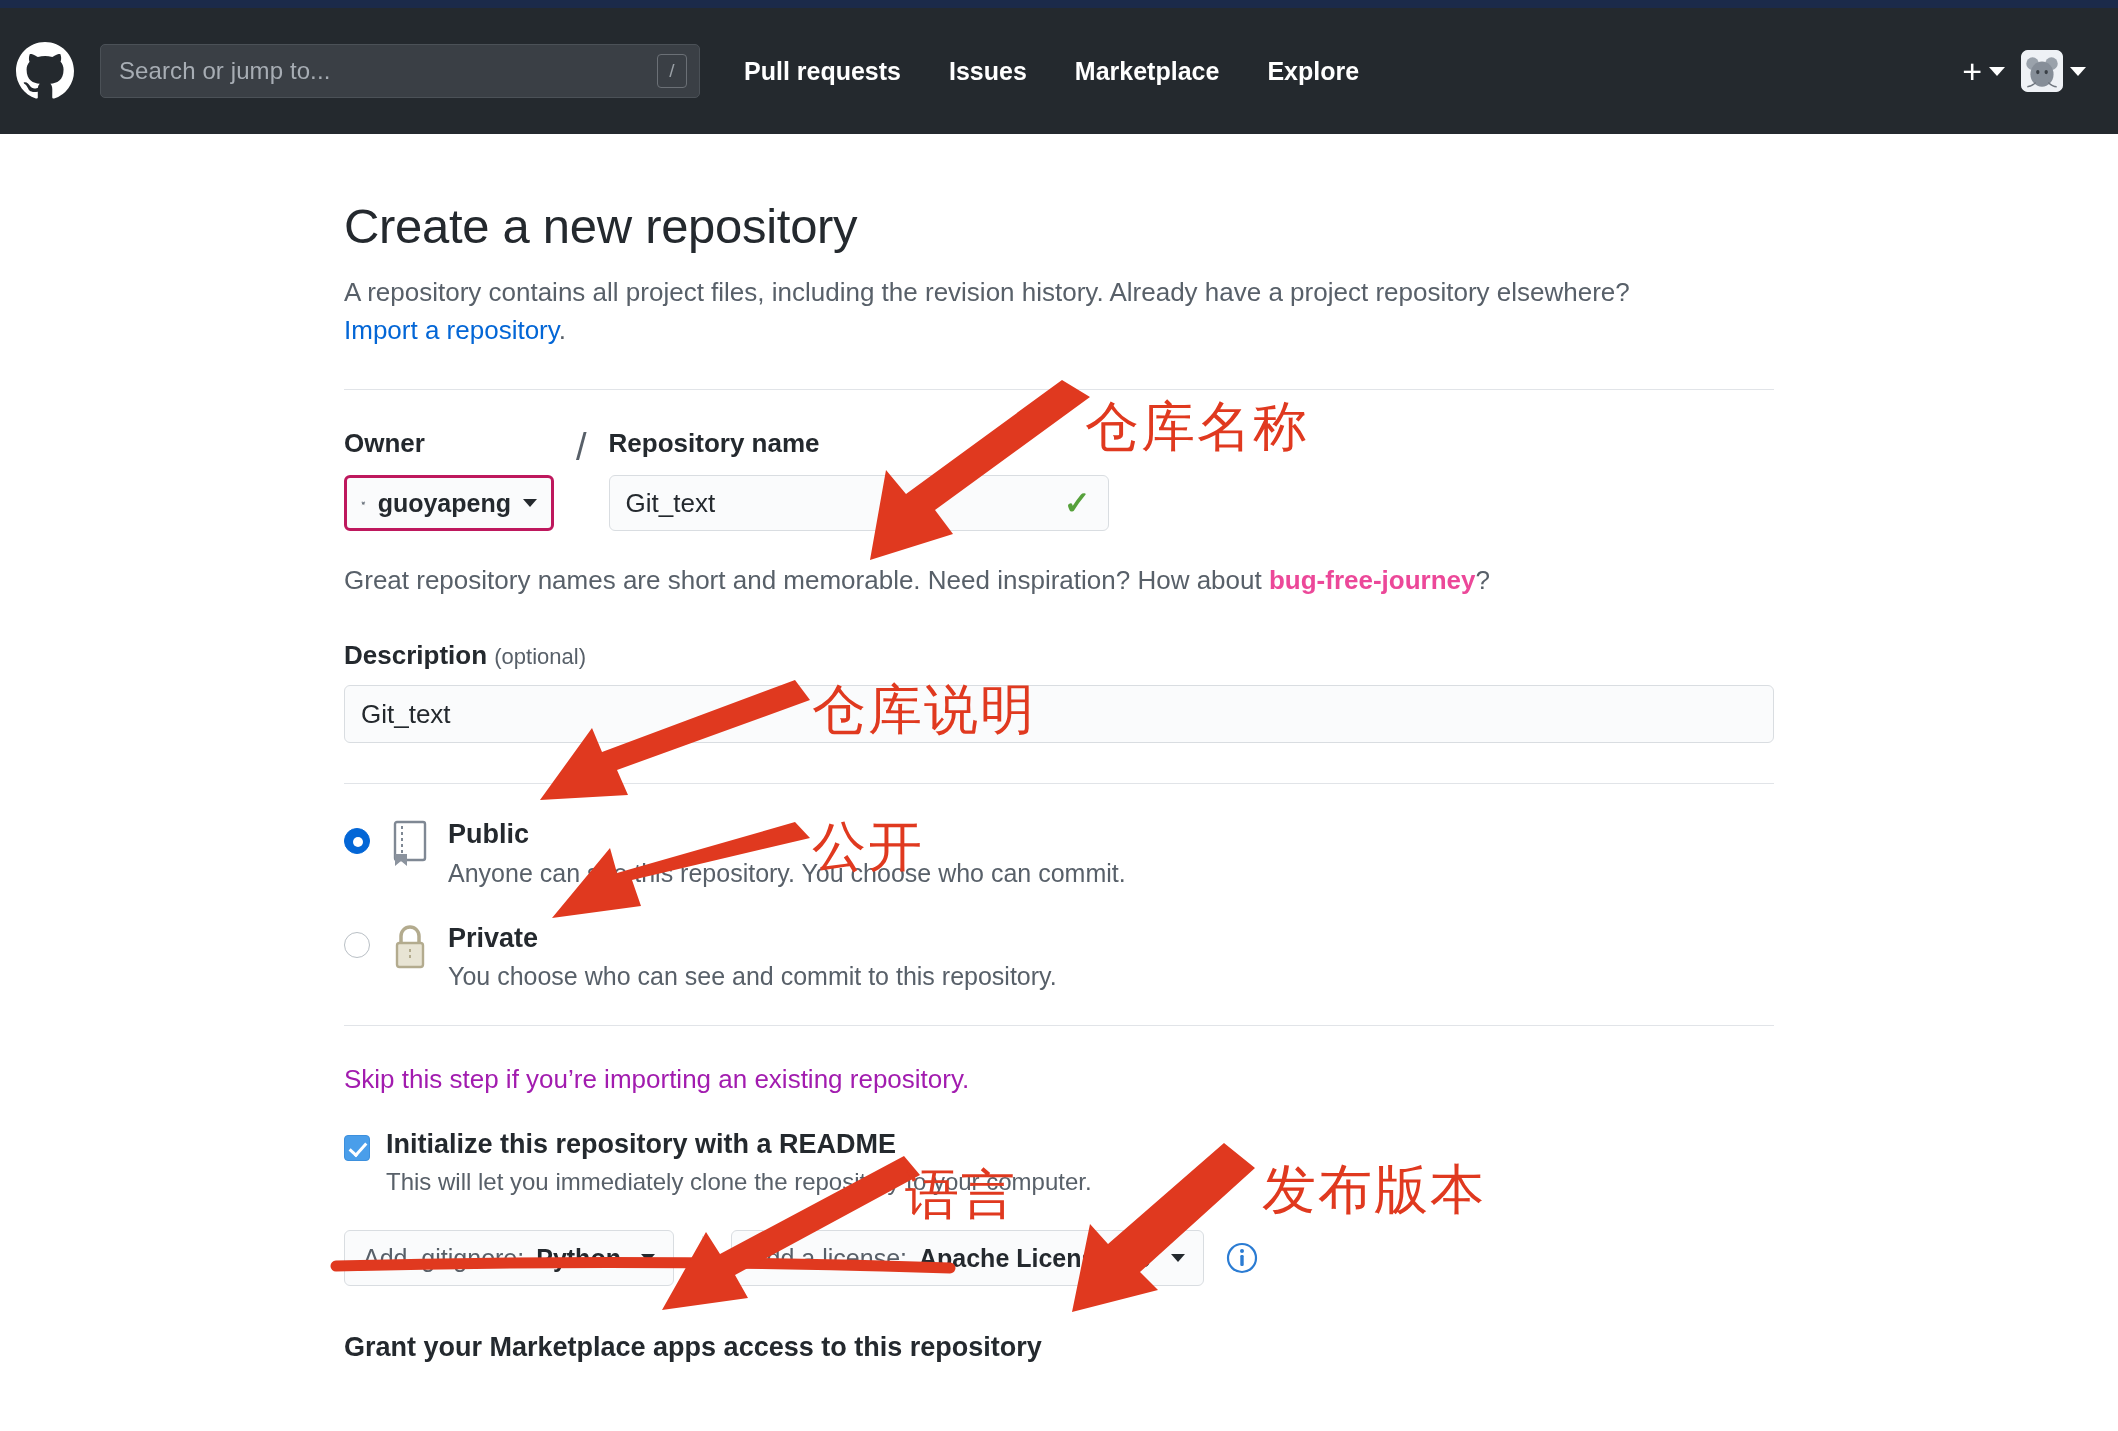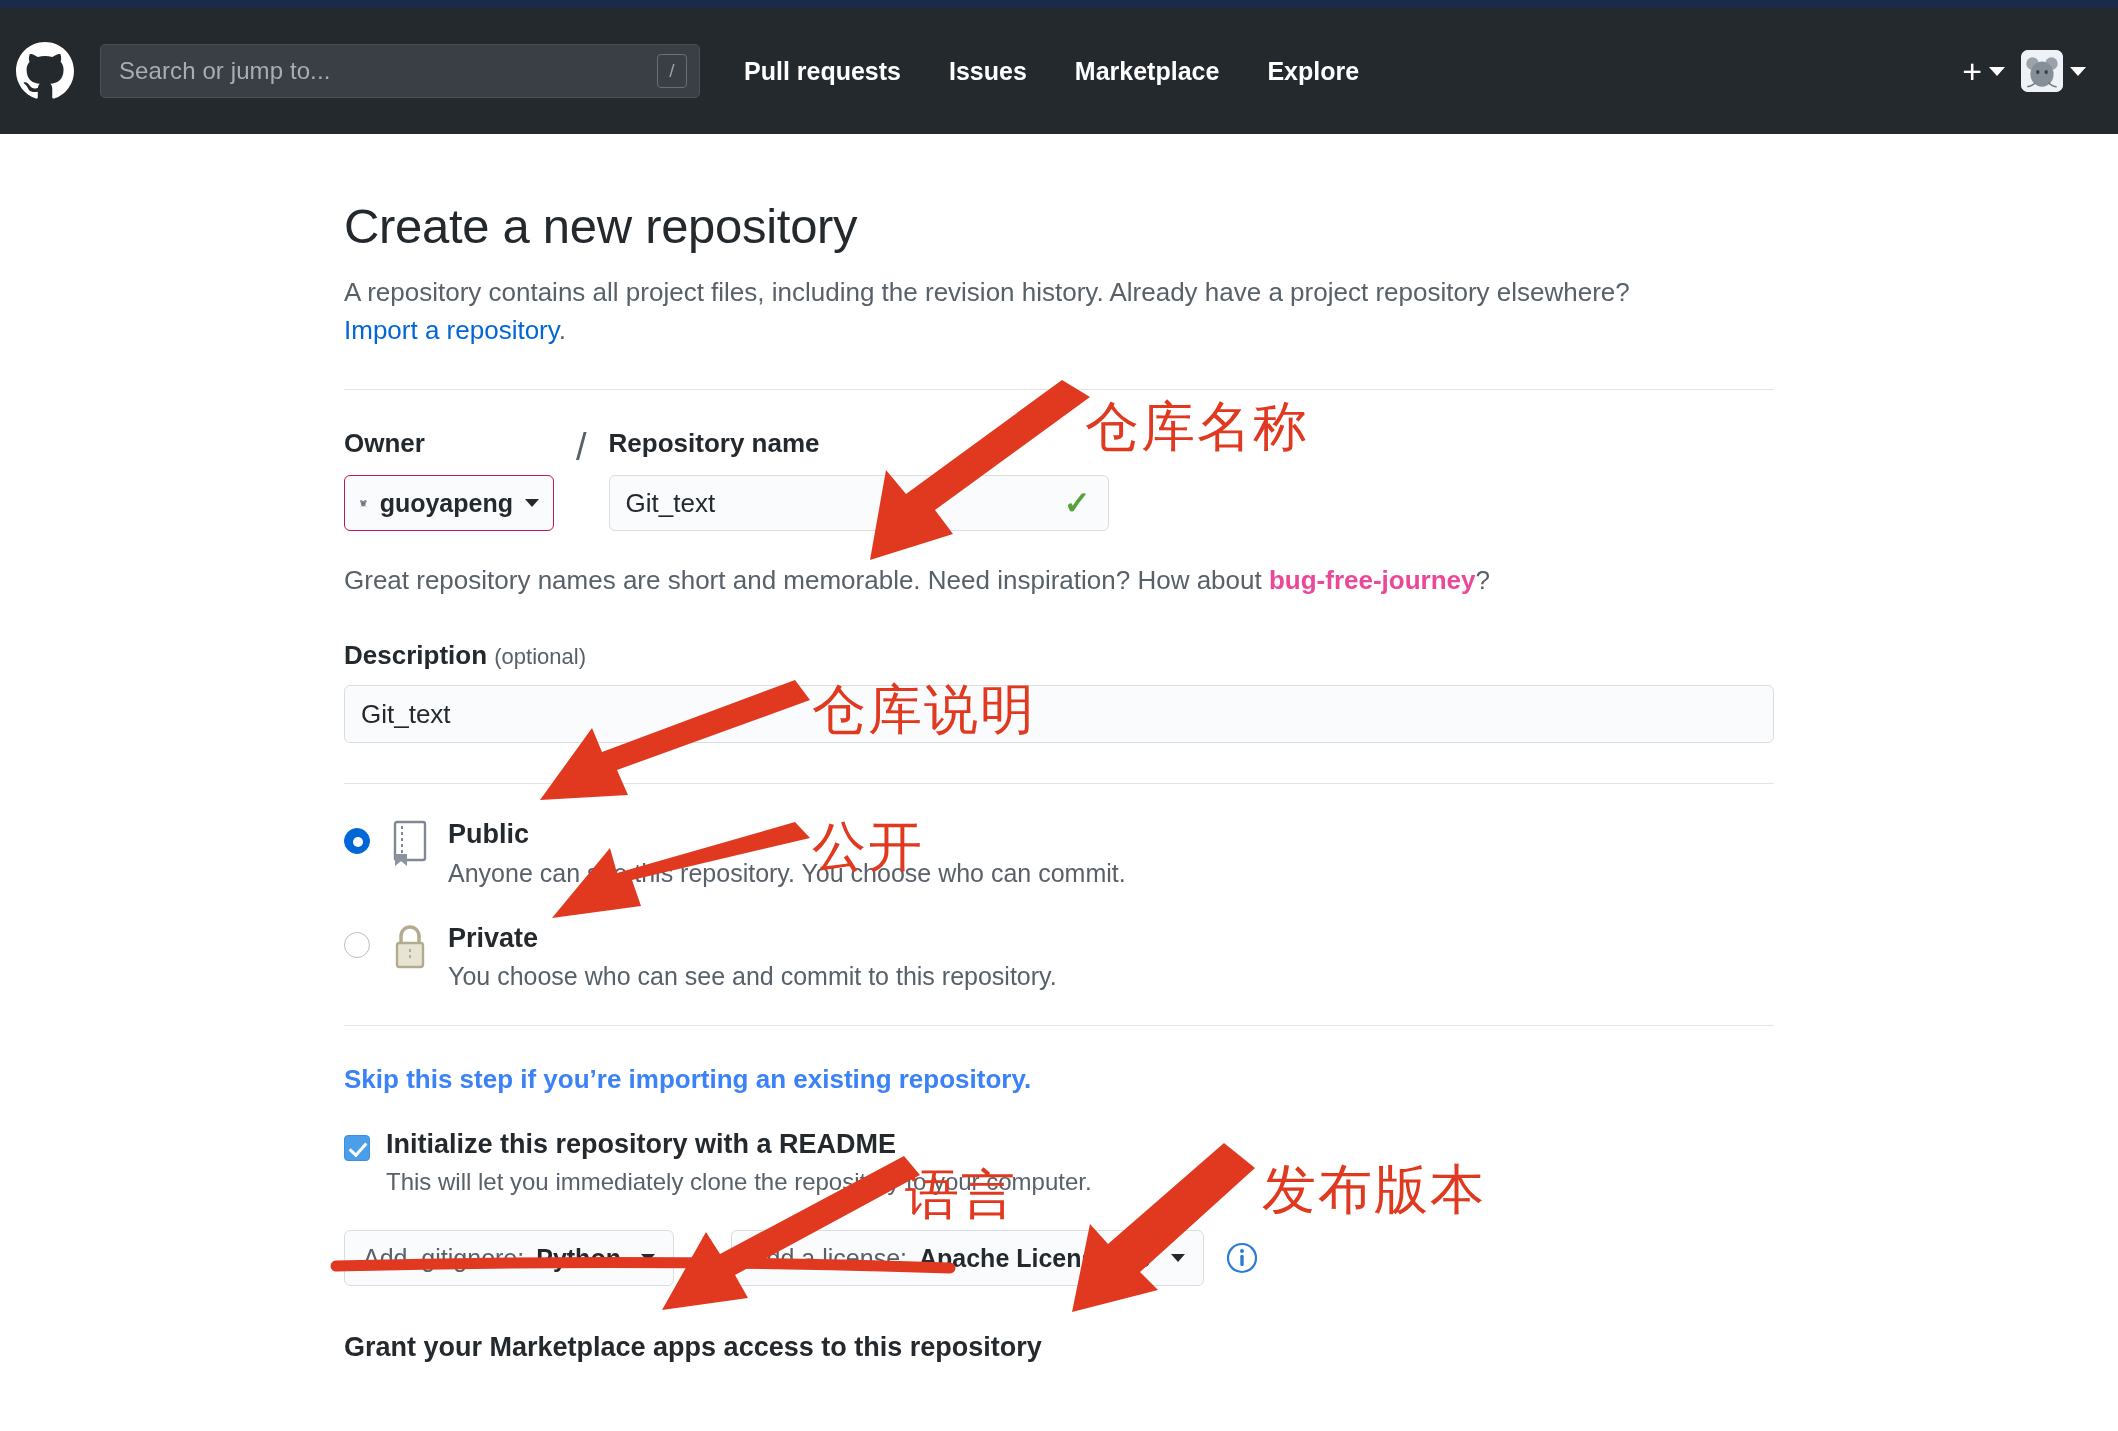--- a/index.html
+++ b/index.html
@@ -153,21 +153,21 @@
     margin-bottom: 16px;
   }
   .field-label .optional {
     font-weight: normal;
     font-size: 22px;
     color: #586069;
   }
   .owner-btn {
     width: 210px; height: 56px;
     background: #fafbfc;
-    border: 1px solid #be185d;
+    border: 3px solid #be185d;
     border-radius: 6px;
     display: flex; align-items: center;
     padding: 0 14px;
     gap: 12px;
     cursor: pointer;
   }
   .owner-avatar {
     width: 34px; height: 34px;
     border-radius: 5px;
     display: block;
@@ -276,23 +276,22 @@
   .vis-title {
     font-size: 27px; font-weight: bold; color: #24292e;
     line-height: 1.2;
     margin-bottom: 8px;
   }
   .vis-desc { font-size: 25px; color: #586069; }
 
   .hr3 { height:1px; background:#e1e4e8; border:0; margin: 6px 0 0 0;}
 
   p.skip {
-    font-size: 26px; color: #3b82f6;
+    font-size: 26px; color: #a21caf;
     margin: 38px 0 0 0;
-    font-weight: bold;
   }
   .readme-row {
     display: flex;
     align-items: flex-start;
     margin-top: 34px;
   }
   .cbox {
     width: 26px; height: 26px;
     border-radius: 4px;
     background: #4a9eea;

